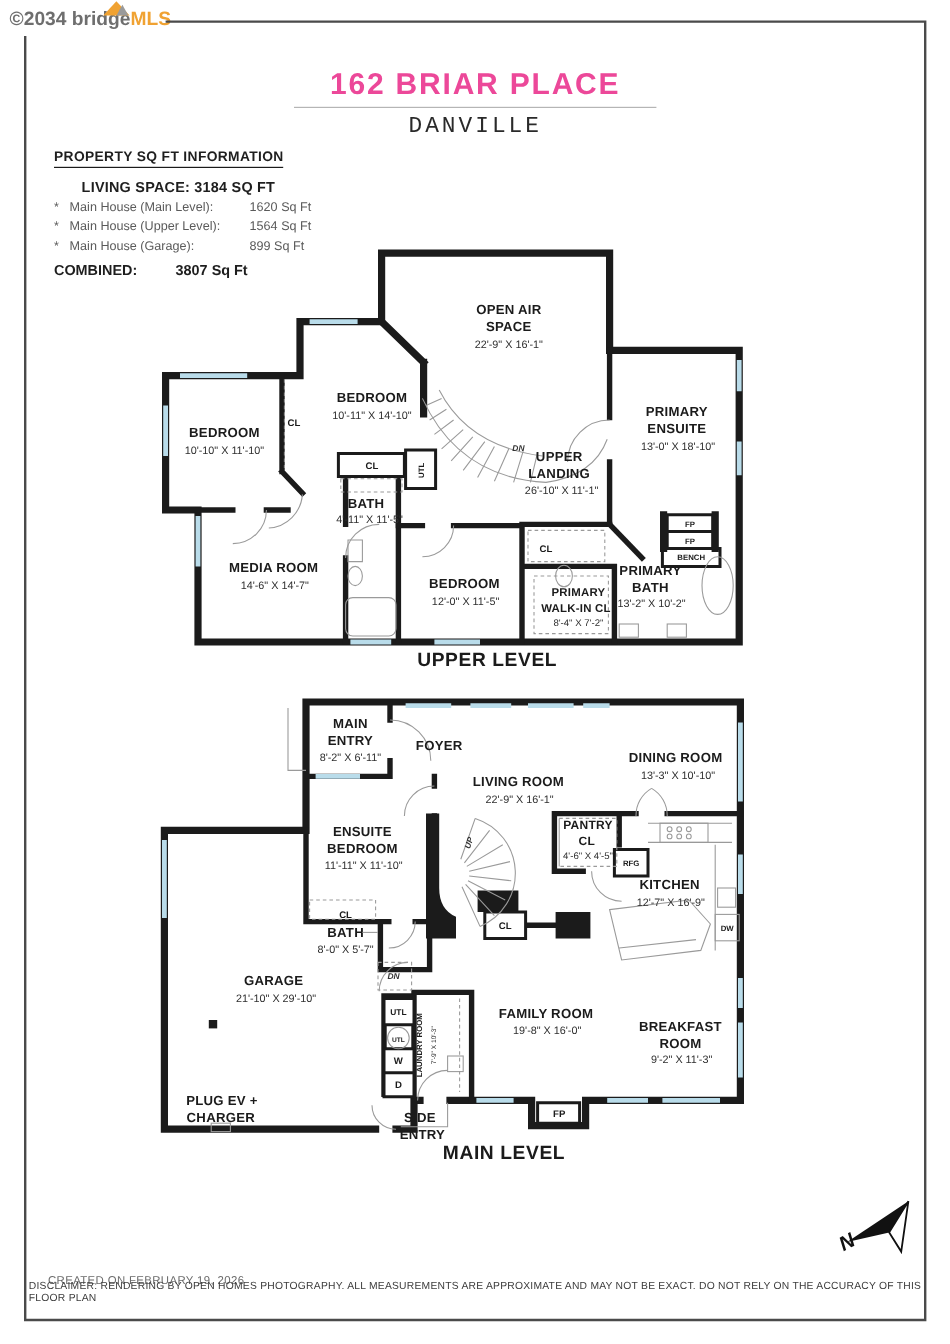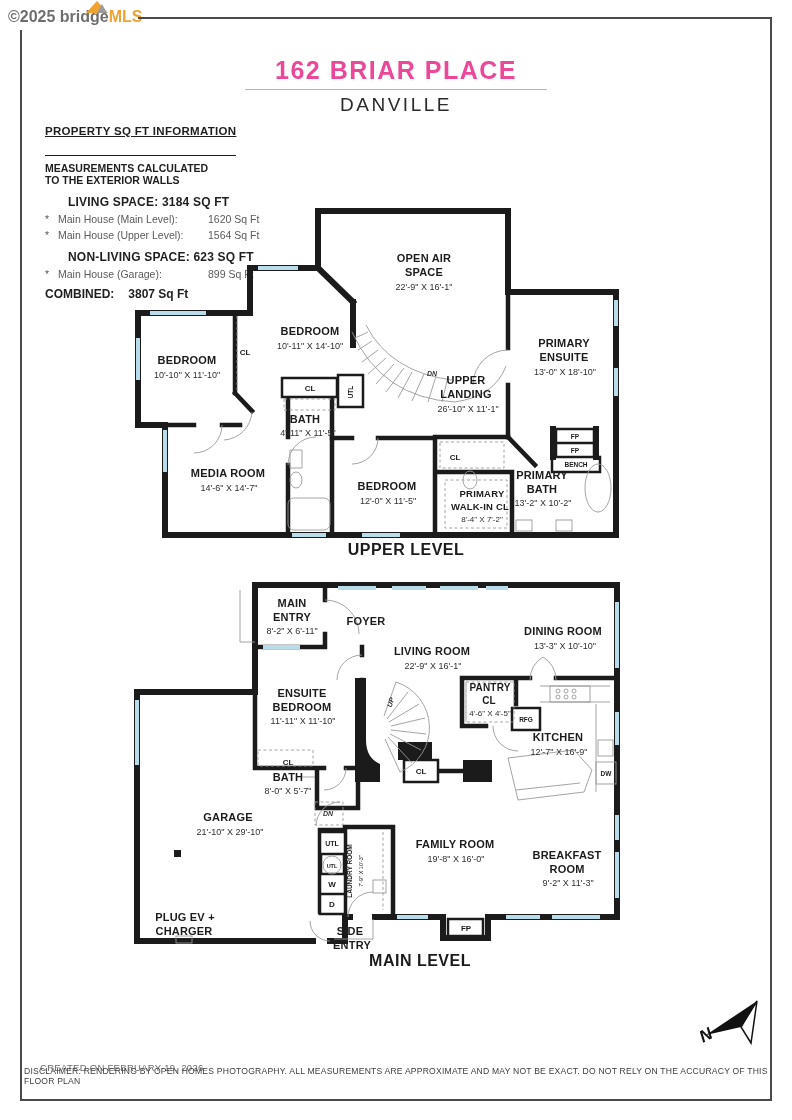--- a/index.html
+++ b/index.html
@@ -13,32 +13,32 @@
   .logo-tri{position:absolute;left:78px;top:-7px;width:0;height:0;
             border-left:11px solid transparent;border-right:11px solid transparent;
             border-bottom:12px solid #f0a232;}
   .logo-tri2{position:absolute;left:89px;top:-4px;width:0;height:0;
             border-left:5px solid transparent;border-right:5px solid transparent;
             border-bottom:9px solid #9a9a9a;}
 
   
   .title{left:0;right:0;top:56px;text-align:center;font-size:25px;font-weight:bold;letter-spacing:1.5px;color:#ec4899;}
   .title-rule{left:245px;top:89px;width:302px;height:1px;background:#b5b5b5;}
-  .subtitle{left:0;right:0;top:94px;text-align:center;font-size:19px;font-weight:normal;letter-spacing:2.5px;color:#2a2a2a;}
+  .subtitle{left:0;right:0;top:94px;text-align:center;font-size:19px;font-weight:normal;letter-spacing:2.5px;color:#2a2a2a;font-family:Liberation Mono, monospace;}
 
   
   .propinfo{left:45px;top:125px;width:260px;font-size:10.5px;}
-  .pi-head{font-size:11.5px;font-weight:bold;border-bottom:1.5px solid #1b1b1b;display:inline-block;padding-bottom:18px;letter-spacing:.3px;text-decoration:underline;}
+  .pi-head{font-size:11.5px;font-weight:bold;border-bottom:1.5px solid #1b1b1b;display:inline-block;padding-bottom:2px;letter-spacing:.3px;}
   .pi-sub{font-weight:bold;font-size:10.5px;margin-top:6px;line-height:1.15;}
   .pi-big{font-weight:bold;font-size:12px;margin-top:9px;letter-spacing:.2px;padding-left:23px;}
   .pi-item{color:#5a5a5a;margin-top:4px;display:flex;}
   .pi-item .b{width:13px;}
   .pi-item .l{width:150px;}
   .pi-comb{font-weight:bold;font-size:12px;margin-top:7px;}
-  .pi-comb .v{margin-left:14px;}
+  .pi-comb .v{margin-left:32px;}
 
   
   .footer-created{left:40px;top:1046px;font-size:9.5px;color:#6b6b6b;letter-spacing:.3px;margin-top:16px;}
   .footer-disc1{left:24px;top:1066px;font-size:8.6px;color:#3c3c3c;letter-spacing:.2px;}
   .footer-disc2{left:40px;top:1085px;font-size:8.6px;color:#3c3c3c;letter-spacing:.2px;}
 
   
   text{font-family:"Liberation Sans",sans-serif;}
   .rn{font-size:11px;font-weight:bold;fill:#1b1b1b;text-anchor:middle;letter-spacing:.2px;}
   .rd{font-size:9px;fill:#2f2f2f;text-anchor:middle;}
@@ -56,45 +56,40 @@
   .frame{stroke:#4a4a4a;stroke-width:2;fill:none;}
 </style>
 </head>
 <body>
 
 <div class="page">
 
   <div class="abs watermark">
     <span class="logo-tri"></span>
     <span class="logo-tri2"></span>
-    <span>©2025 bridge</span><span class="mls">MLS</span>
+    <span>©2034 bridge</span><span class="mls">MLS</span>
   </div>
 
   <div class="abs title">162 BRIAR PLACE</div>
   <div class="abs title-rule"></div>
   <div class="abs subtitle">DANVILLE</div>
 
   <div class="abs propinfo">
     <div class="pi-head">PROPERTY SQ FT INFORMATION</div>
-    <div class="pi-sub">
-      <div>MEASUREMENTS CALCULATED</div>
-      <div>TO THE EXTERIOR WALLS</div>
-    </div>
     <div class="pi-big">LIVING SPACE: 3184 SQ FT</div>
     <div class="pi-item">
       <span class="b">*</span>
       <span class="l">Main House (Main Level):</span>
       <span class="v">1620 Sq Ft</span>
     </div>
     <div class="pi-item">
       <span class="b">*</span>
       <span class="l">Main House (Upper Level):</span>
       <span class="v">1564 Sq Ft</span>
     </div>
-    <div class="pi-big">NON-LIVING SPACE: 623 SQ FT</div>
     <div class="pi-item">
       <span class="b">*</span>
       <span class="l">Main House (Garage):</span>
       <span class="v">899 Sq Ft</span>
     </div>
     <div class="pi-comb">
       <span>COMBINED:</span><span class="v">3807 Sq Ft</span>
     </div>
   </div>
 

